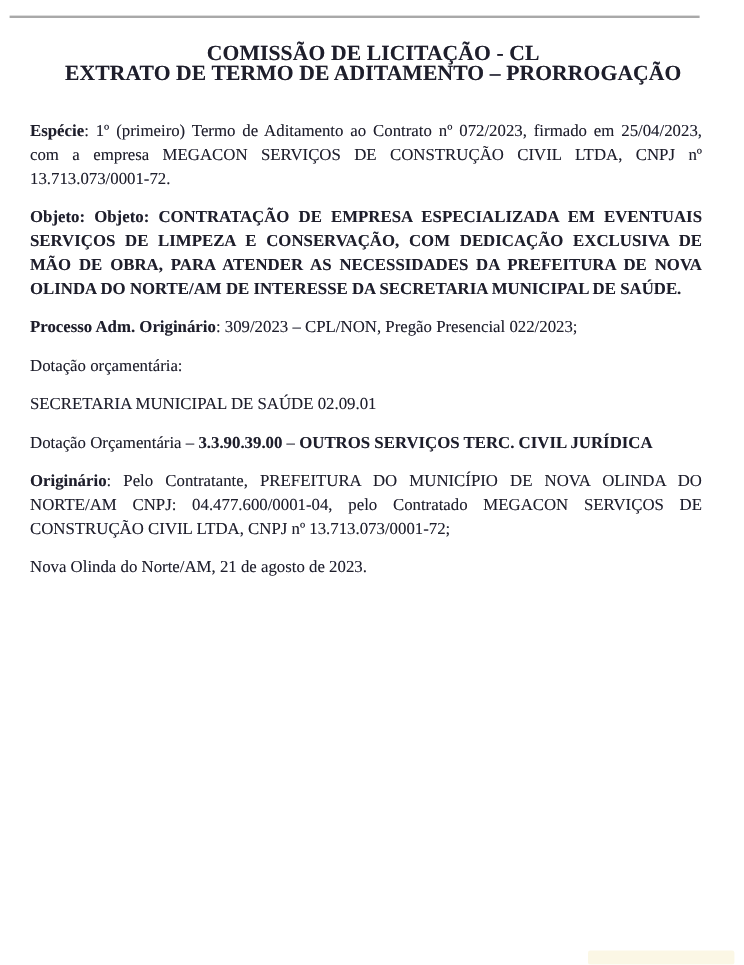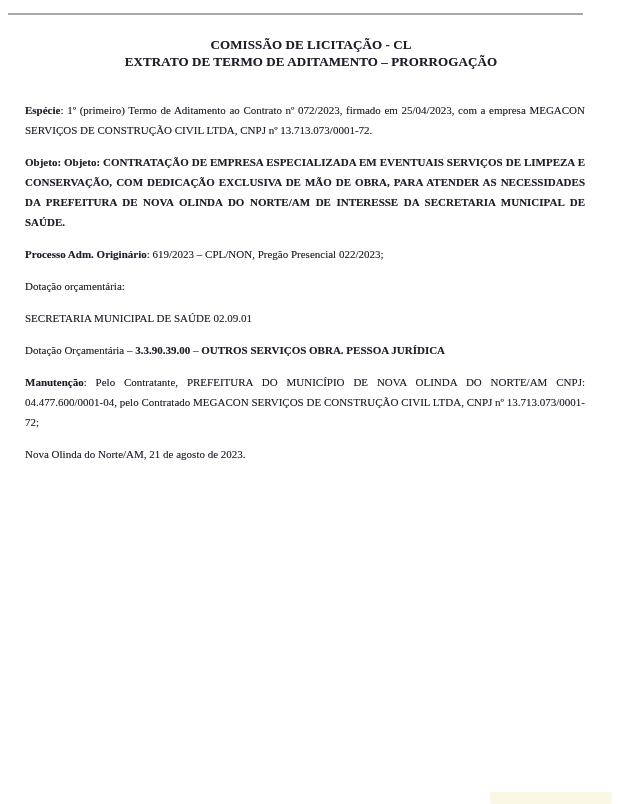--- a/index.html
+++ b/index.html
@@ -24,28 +24,28 @@
   .content {
     position: absolute;
     left: 25px;
     top: 15px;
     width: 572px;
   }
   .doc-title {
     margin: 21px 0 30px 0;
     text-align: center;
     font-weight: bold;
-    font-size: 13px;
+    font-size: 18px;
     line-height: 17px;
     letter-spacing: 0.1px;
     text-shadow: 0 0 0.5px rgba(25,25,45,0.45);
   }
   .para {
     margin: 0 12px 12px 0;
-    font-size: 11px;
+    font-size: 14px;
     line-height: 20px;
     text-align: justify;
     text-shadow: 0 0 0.5px rgba(25,25,45,0.4);
   }
   .para .b { font-weight: bold; }
   .stamp {
     position: absolute;
     right: 8px;
     bottom: 0px;
     width: 122px;
@@ -66,32 +66,32 @@
     <div class="doc-title">
       <div>COMISSÃO DE LICITAÇÃO - CL</div>
       <div>EXTRATO DE TERMO DE ADITAMENTO – PRORROGAÇÃO</div>
     </div>
 
     <p class="para"><span class="b">Espécie</span><span>: 1º (primeiro) Termo de Aditamento ao Contrato nº 072/2023, firmado em 25/04/2023, com a empresa MEGACON SERVIÇOS DE CONSTRUÇÃO CIVIL LTDA, CNPJ nº 13.713.073/0001-72.</span></p>
 
 
     <p class="para"><span class="b">Objeto: Objeto: CONTRATAÇÃO DE EMPRESA ESPECIALIZADA EM EVENTUAIS SERVIÇOS DE LIMPEZA E CONSERVAÇÃO, COM DEDICAÇÃO EXCLUSIVA DE MÃO DE OBRA, PARA ATENDER AS NECESSIDADES DA PREFEITURA DE NOVA OLINDA DO NORTE/AM DE INTERESSE DA SECRETARIA MUNICIPAL DE SAÚDE.</span></p>
 
-    <p class="para"><span class="b">Processo Adm. Originário</span><span>: 619/2023 – CPL/NON, Pregão Presencial 022/2023;</span></p>
+    <p class="para"><span class="b">Processo Adm. Originário</span><span>: 309/2023 – CPL/NON, Pregão Presencial 022/2023;</span></p>
 
 
     <p class="para"><span>Dotação orçamentária:</span></p>
 
     <p class="para"><span>SECRETARIA MUNICIPAL DE SAÚDE 02.09.01</span></p>
 
 
-    <p class="para"><span>Dotação Orçamentária – </span><span class="b">3.3.90.39.00</span><span> – </span><span class="b">OUTROS SERVIÇOS OBRA. PESSOA JURÍDICA</span></p>
+    <p class="para"><span>Dotação Orçamentária – </span><span class="b">3.3.90.39.00</span><span> – </span><span class="b">OUTROS SERVIÇOS TERC. CIVIL JURÍDICA</span></p>
 
 
-    <p class="para"><span class="b">Manutenção</span><span>: Pelo Contratante, PREFEITURA DO MUNICÍPIO DE NOVA OLINDA DO NORTE/AM CNPJ: 04.477.600/0001-04, pelo Contratado MEGACON SERVIÇOS DE CONSTRUÇÃO CIVIL LTDA, CNPJ nº 13.713.073/0001-72;</span></p>
+    <p class="para"><span class="b">Originário</span><span>: Pelo Contratante, PREFEITURA DO MUNICÍPIO DE NOVA OLINDA DO NORTE/AM CNPJ: 04.477.600/0001-04, pelo Contratado MEGACON SERVIÇOS DE CONSTRUÇÃO CIVIL LTDA, CNPJ nº 13.713.073/0001-72;</span></p>
 
     <p class="para"><span>Nova Olinda do Norte/AM, 21 de agosto de 2023.</span></p>
 
 
   </div>
 
   <div class="stamp"></div>
 
 </div>
 

